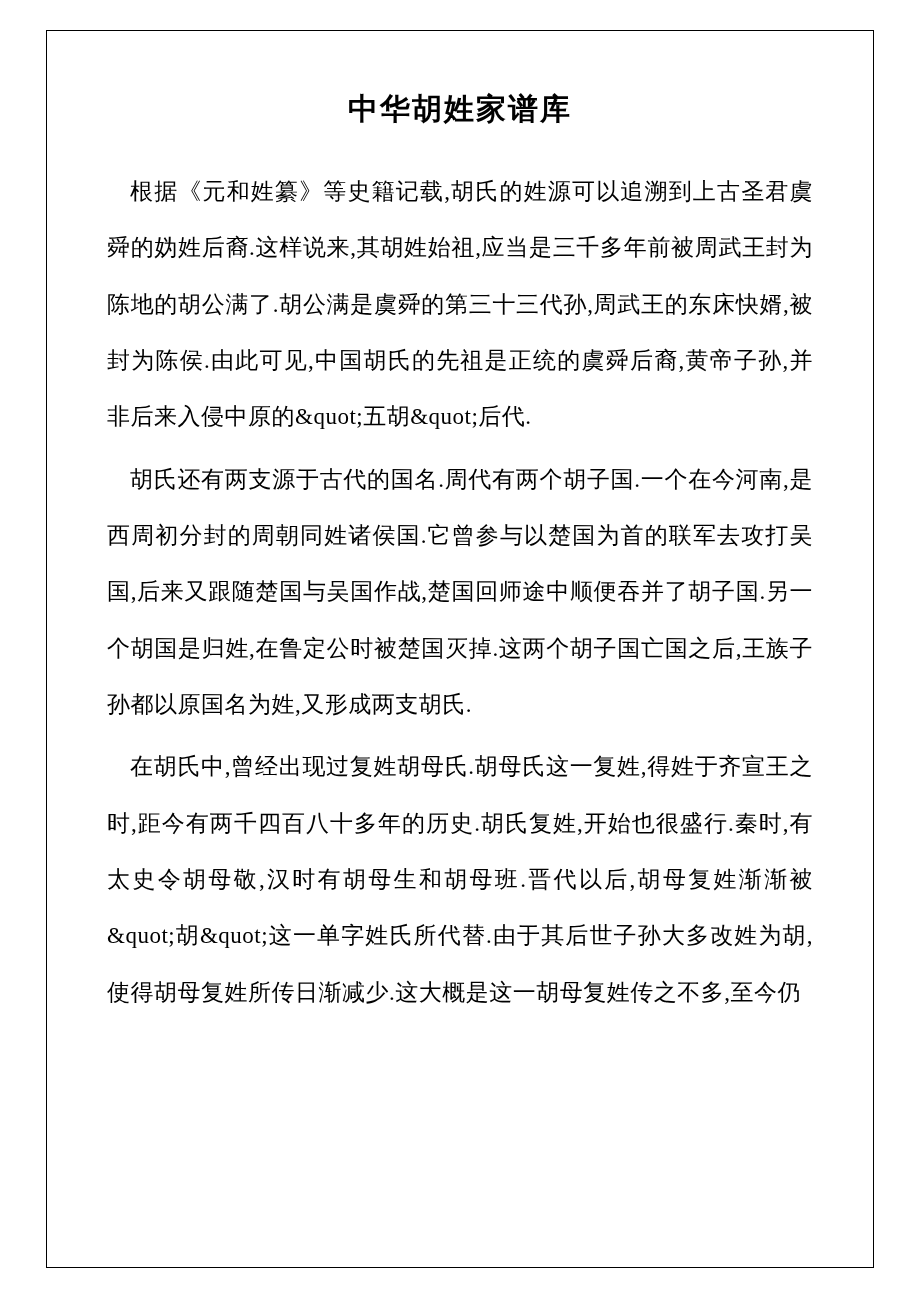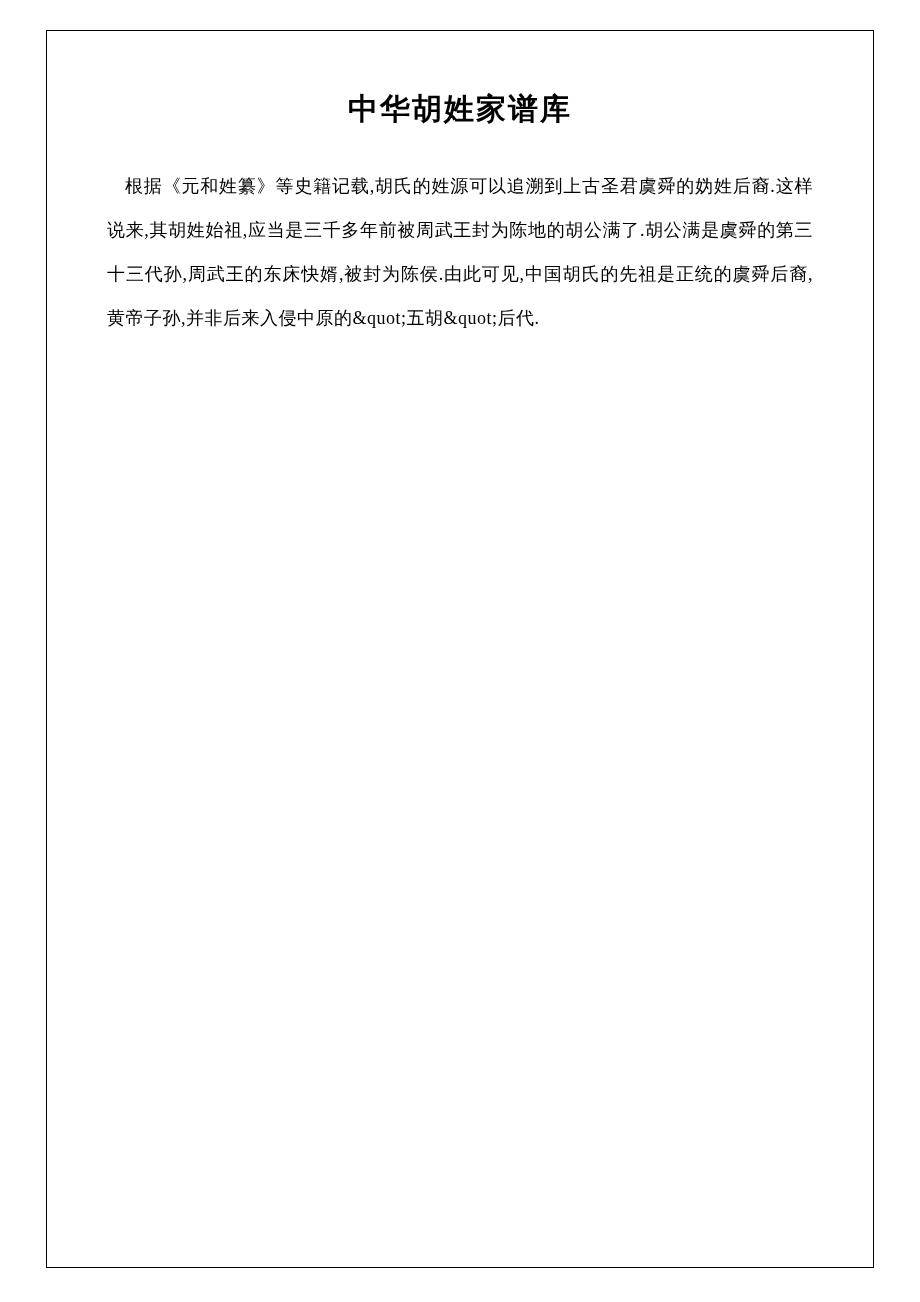--- a/index.html
+++ b/index.html
@@ -40,21 +40,21 @@
     font-family: "Liberation Serif", "DejaVu Serif", serif;
     color: #000;
   }
   .section-label {
     font-size: 17px;
     margin: 0 0 26px 0;
     letter-spacing: 1px;
     color: #000;
   }
   .para {
-    font-size: 18px;
+    font-size: 23px;
     line-height: 2.45;
     text-align: justify;
     text-justify: inter-ideograph;
     margin: 0 0 6px 0;
     text-indent: 1em;
     letter-spacing: 0.5px;
     color: #000;
   }
   .footer {
     position: absolute;
@@ -73,14 +73,16 @@
     width: 18px;
   }
 </style>
 </head>
 <body>
 
 <div class="page">
   <div class="page-inner">
     <h1 class="doc-title">中华胡姓家谱库</h1>
     <p class="para">根据《元和姓纂》等史籍记载,胡氏的姓源可以追溯到上古圣君虞舜的妫姓后裔.这样说来,其胡姓始祖,应当是三千多年前被周武王封为陈地的胡公满了.胡公满是虞舜的第三十三代孙,周武王的东床快婿,被封为陈侯.由此可见,中国胡氏的先祖是正统的虞舜后裔,黄帝子孙,并非后来入侵中原的&amp;quot;五胡&amp;quot;后代.</p>
+    <p class="para">胡氏还有两支源于古代的国名.周代有两个胡子国.一个在今河南,是西周初分封的周朝同姓诸侯国.它曾参与以楚国为首的联军去攻打吴国,后来又跟随楚国与吴国作战,楚国回师途中顺便吞并了胡子国.另一个胡国是归姓,在鲁定公时被楚国灭掉.这两个胡子国亡国之后,王族子孙都以原国名为姓,又形成两支胡氏.</p>
+    <p class="para">在胡氏中,曾经出现过复姓胡母氏.胡母氏这一复姓,得姓于齐宣王之时,距今有两千四百八十多年的历史.胡氏复姓,开始也很盛行.秦时,有太史令胡母敬,汉时有胡母生和胡母班.晋代以后,胡母复姓渐渐被&amp;quot;胡&amp;quot;这一单字姓氏所代替.由于其后世子孙大多改姓为胡,使得胡母复姓所传日渐减少.这大概是这一胡母复姓传之不多,至今仍</p>
   </div>
 </div>
 
 </body></html>

